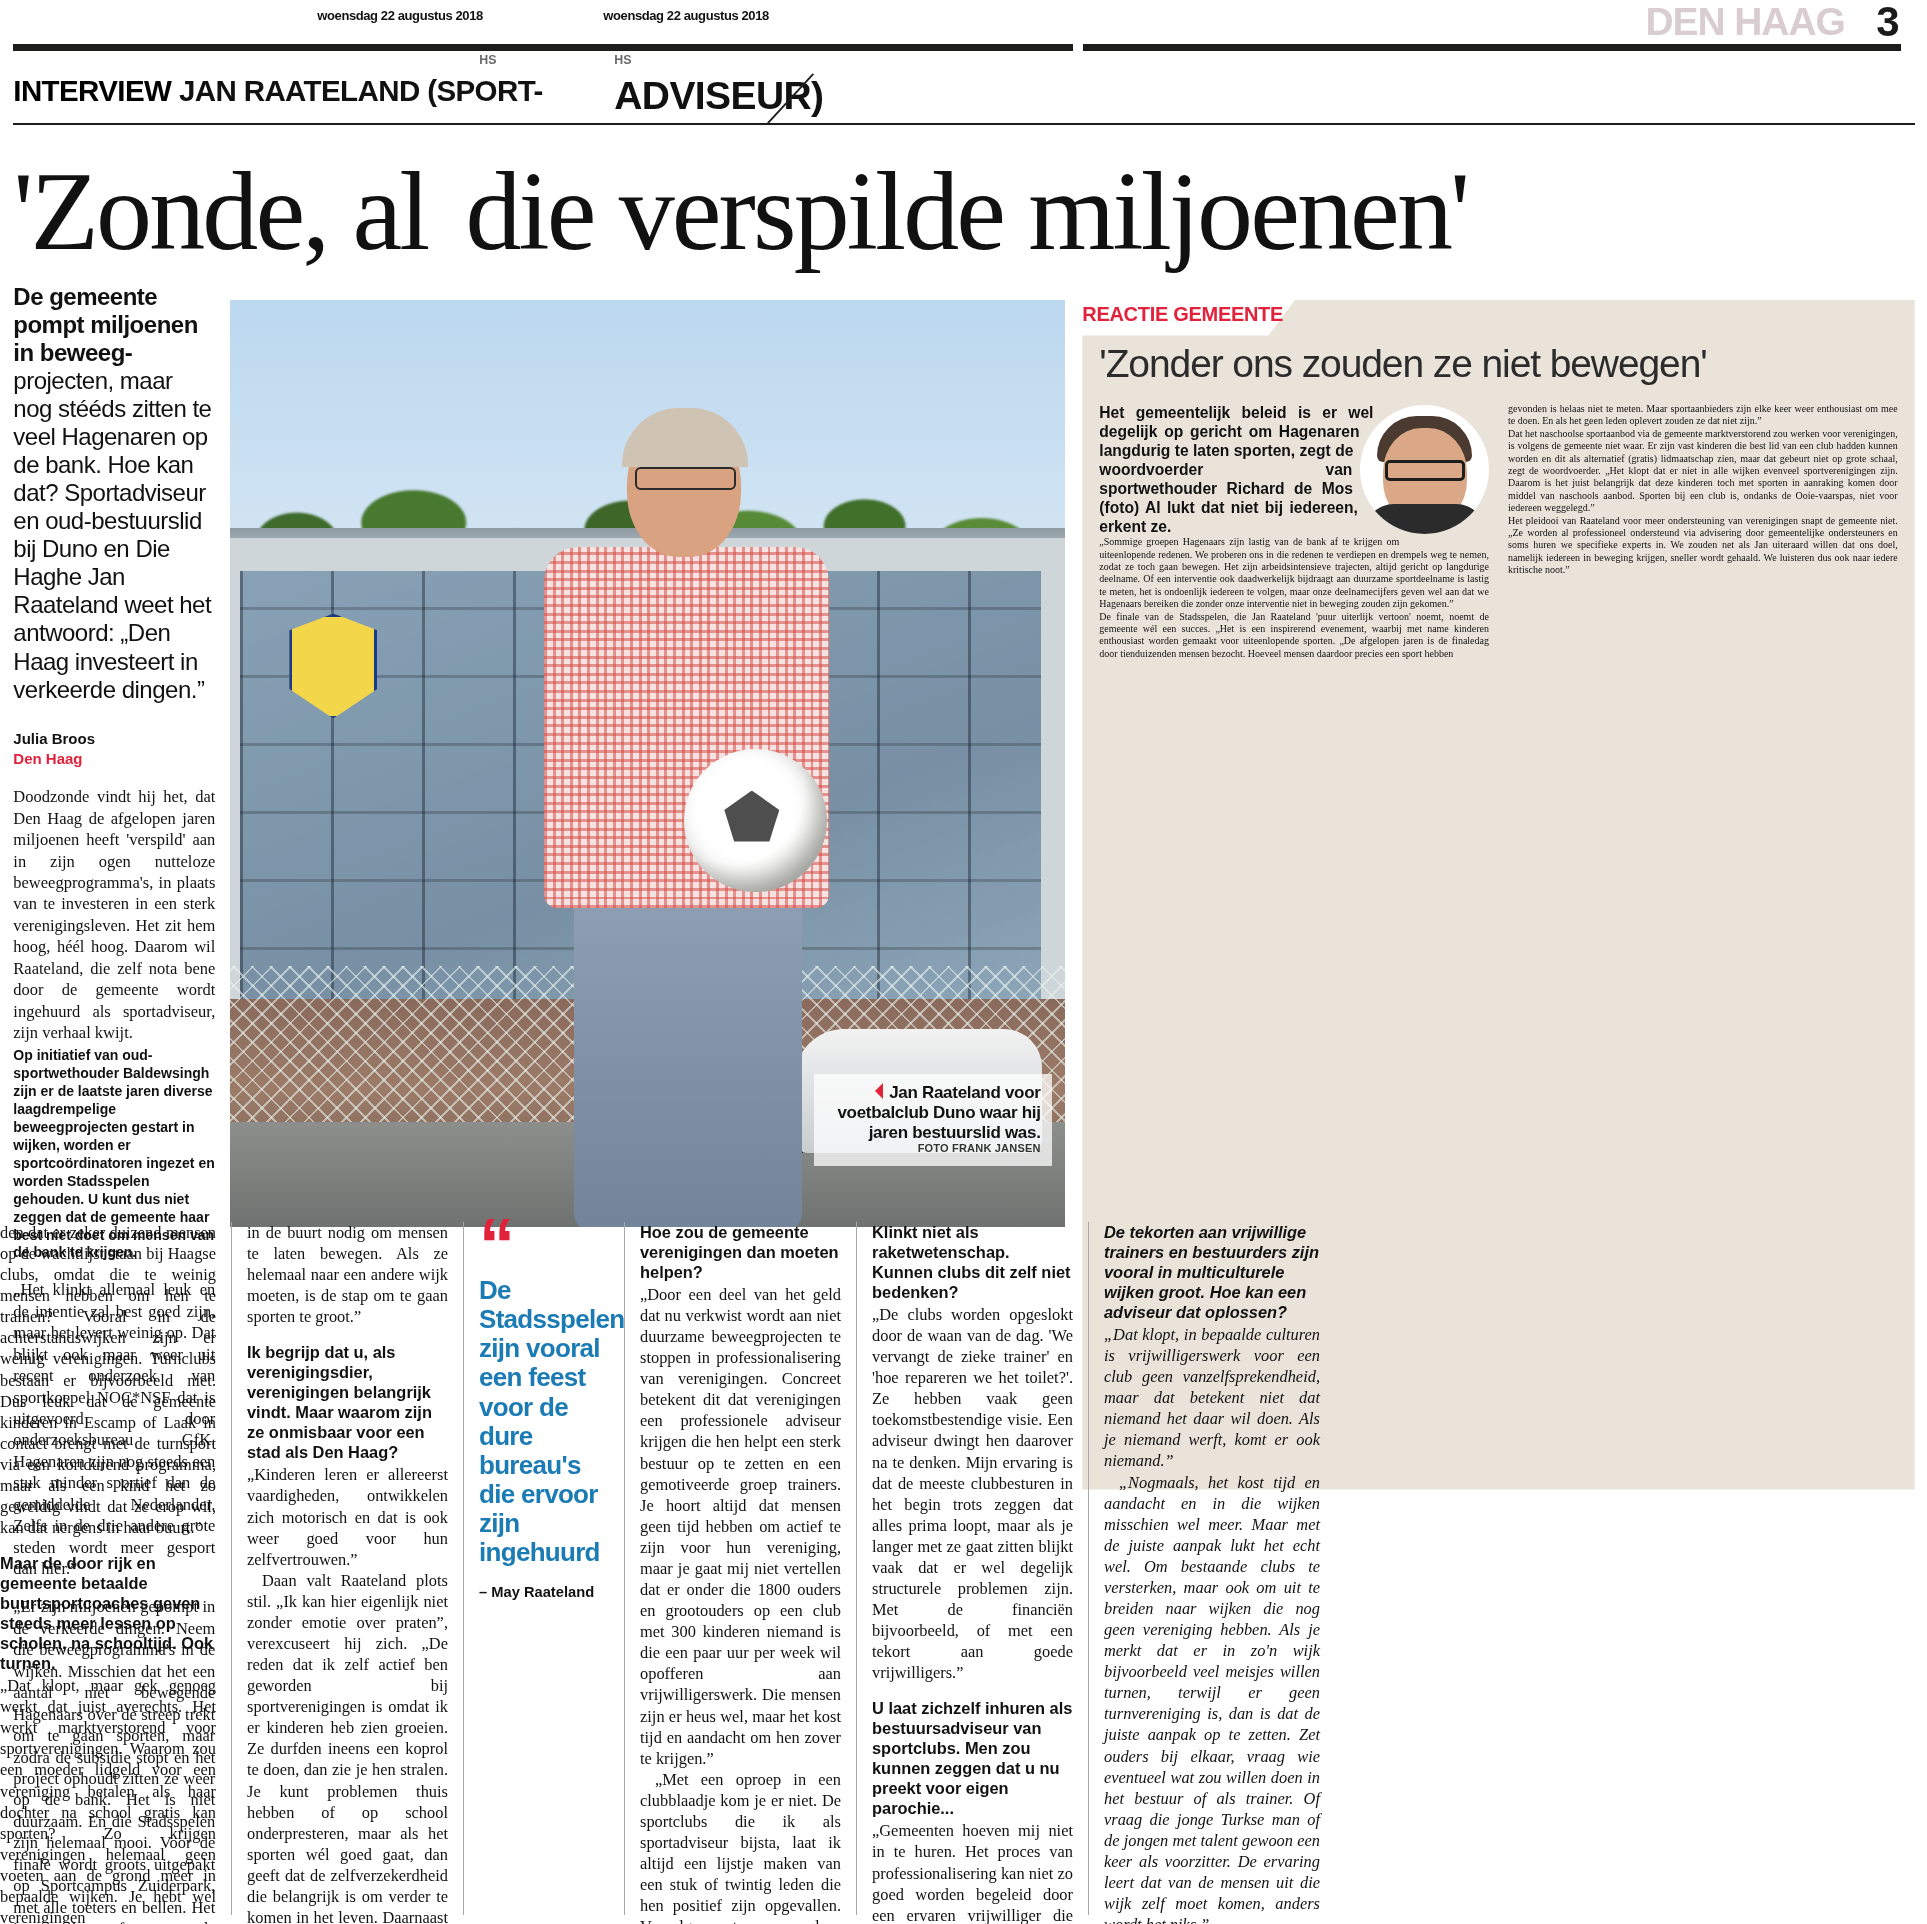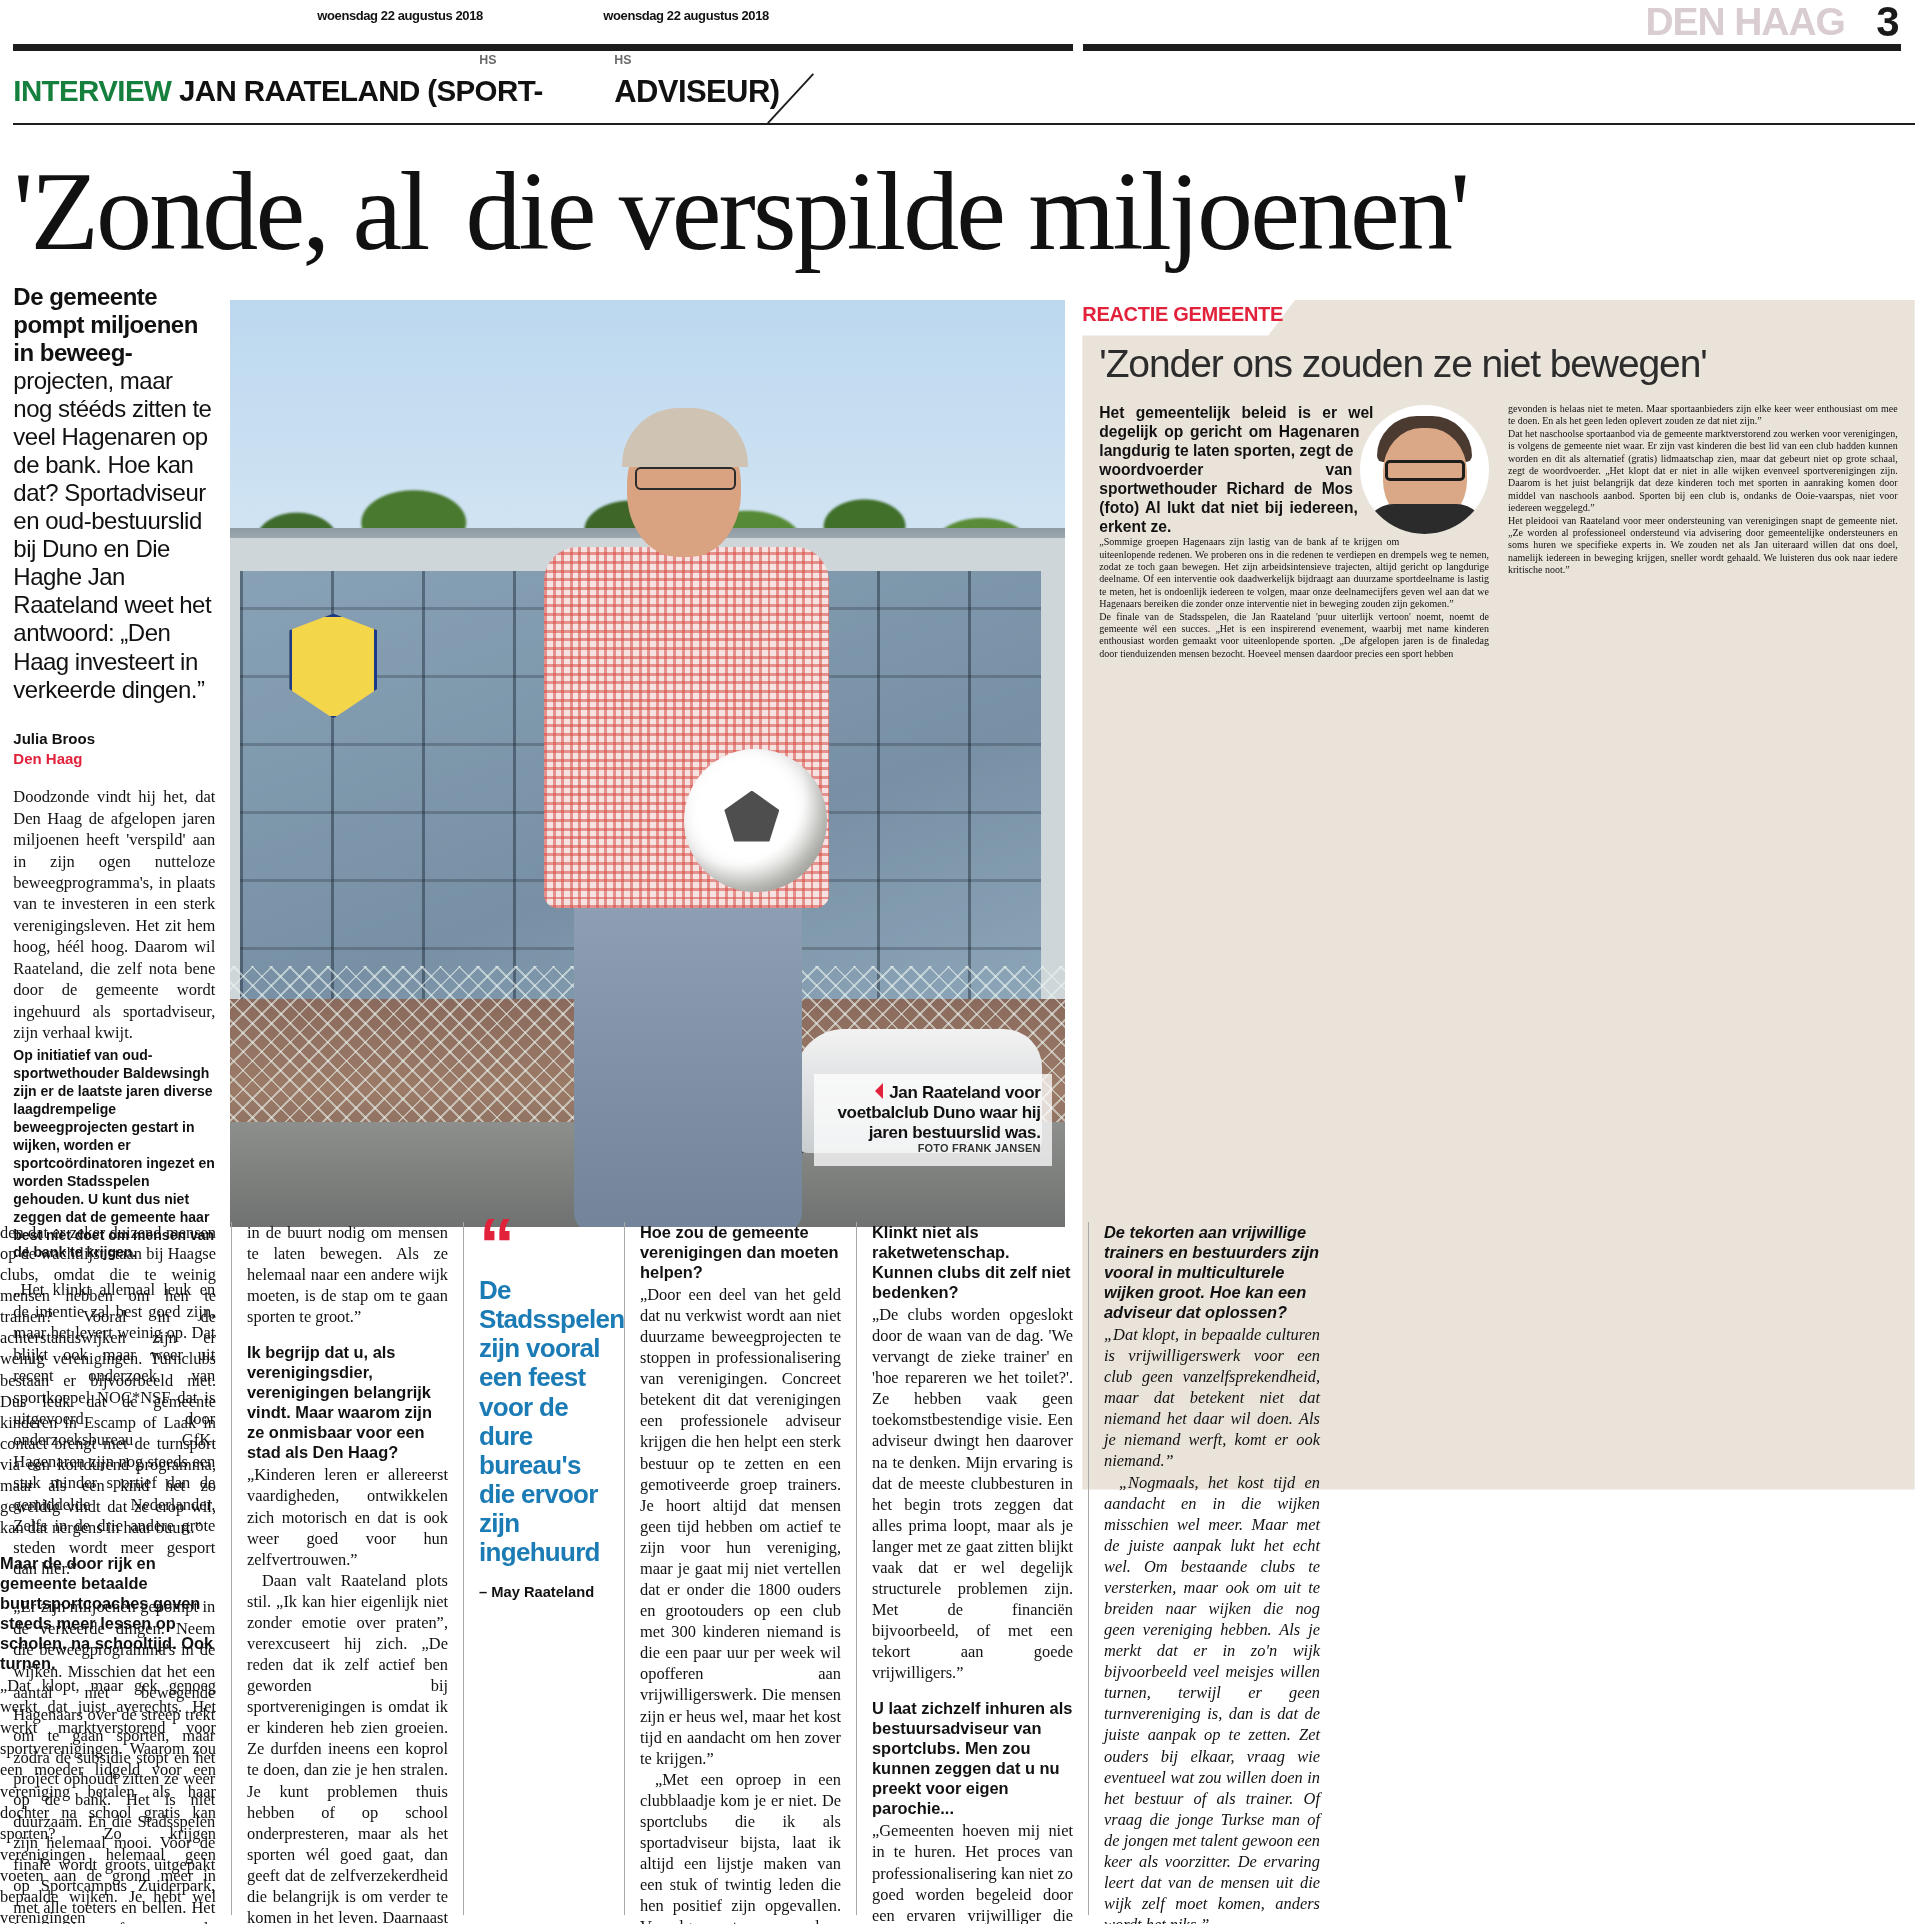--- a/index.html
+++ b/index.html
@@ -38,24 +38,24 @@
   .hs.a { left: 466px; }
   .hs.b { left: 601px; }
 
   
   .kicker-wrap { position: relative; height: 59px; margin-top: 21px; }
   .kicker {
     position: absolute; left: 0; top: 0;
     font-size: 29.5px; font-weight: 800; letter-spacing: -0.6px;
     white-space: nowrap;
   }
-  .kicker .red { color: #15803d; }
+  .kicker .red { color: #000000; }
   .kicker-second {
     position: absolute; left: 601px; top: 0;
-    font-size: 31px; font-weight: 800; letter-spacing: -0.6px;
+    font-size: 39px; font-weight: 800; letter-spacing: -0.6px;
   }
   .kicker-rule {
     position: absolute; left: 0; top: 49px; width: 1902px; height: 1.9px; background: #1d1d1b;
   }
   .kicker-slash {
     position: absolute; left: 751px; top: -1.9px; width: 57px; height: 53px;
   }
 
   
   .headline {

